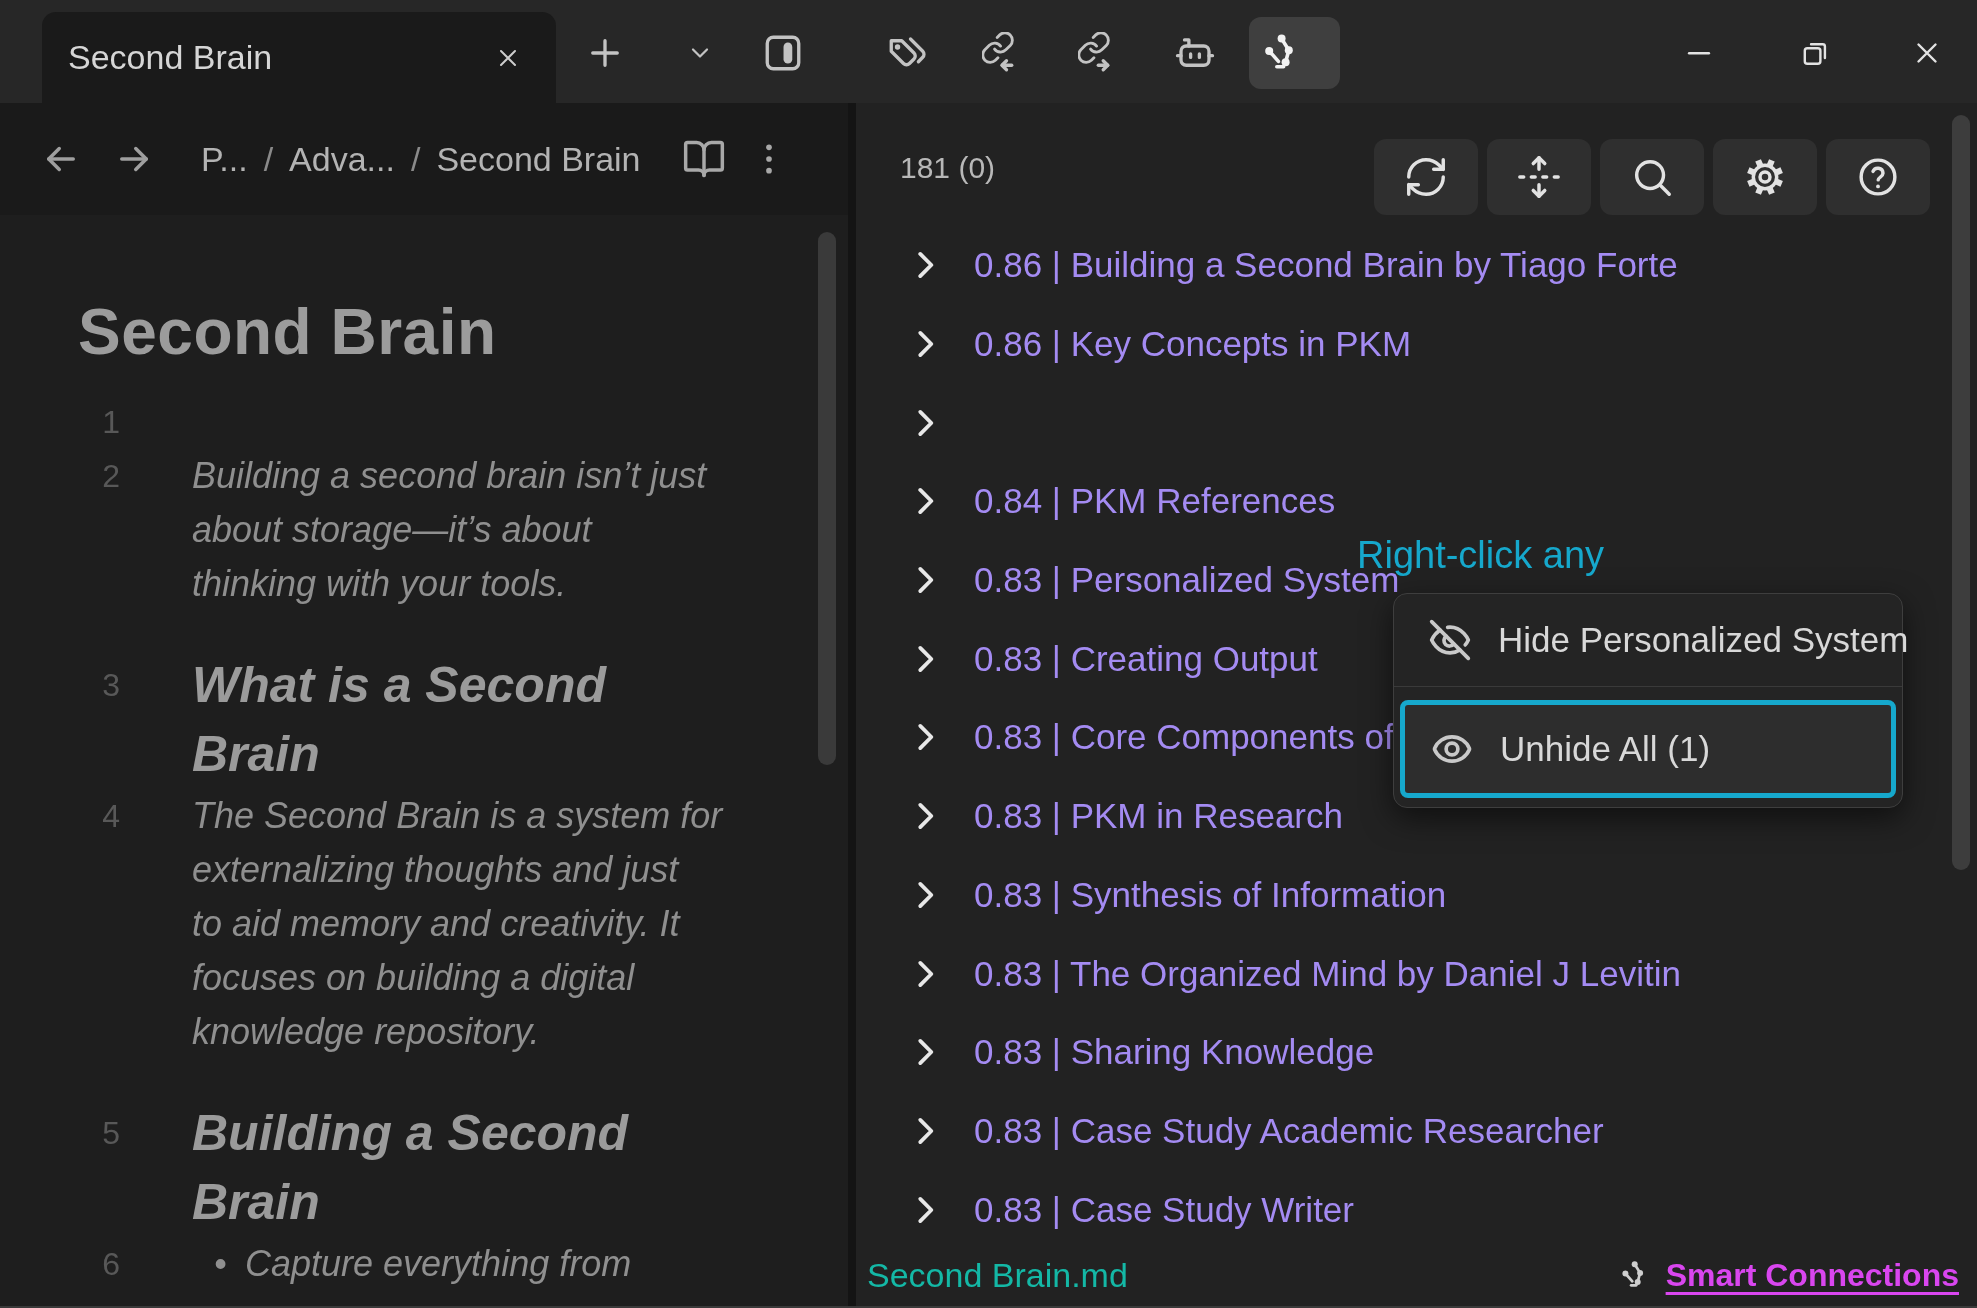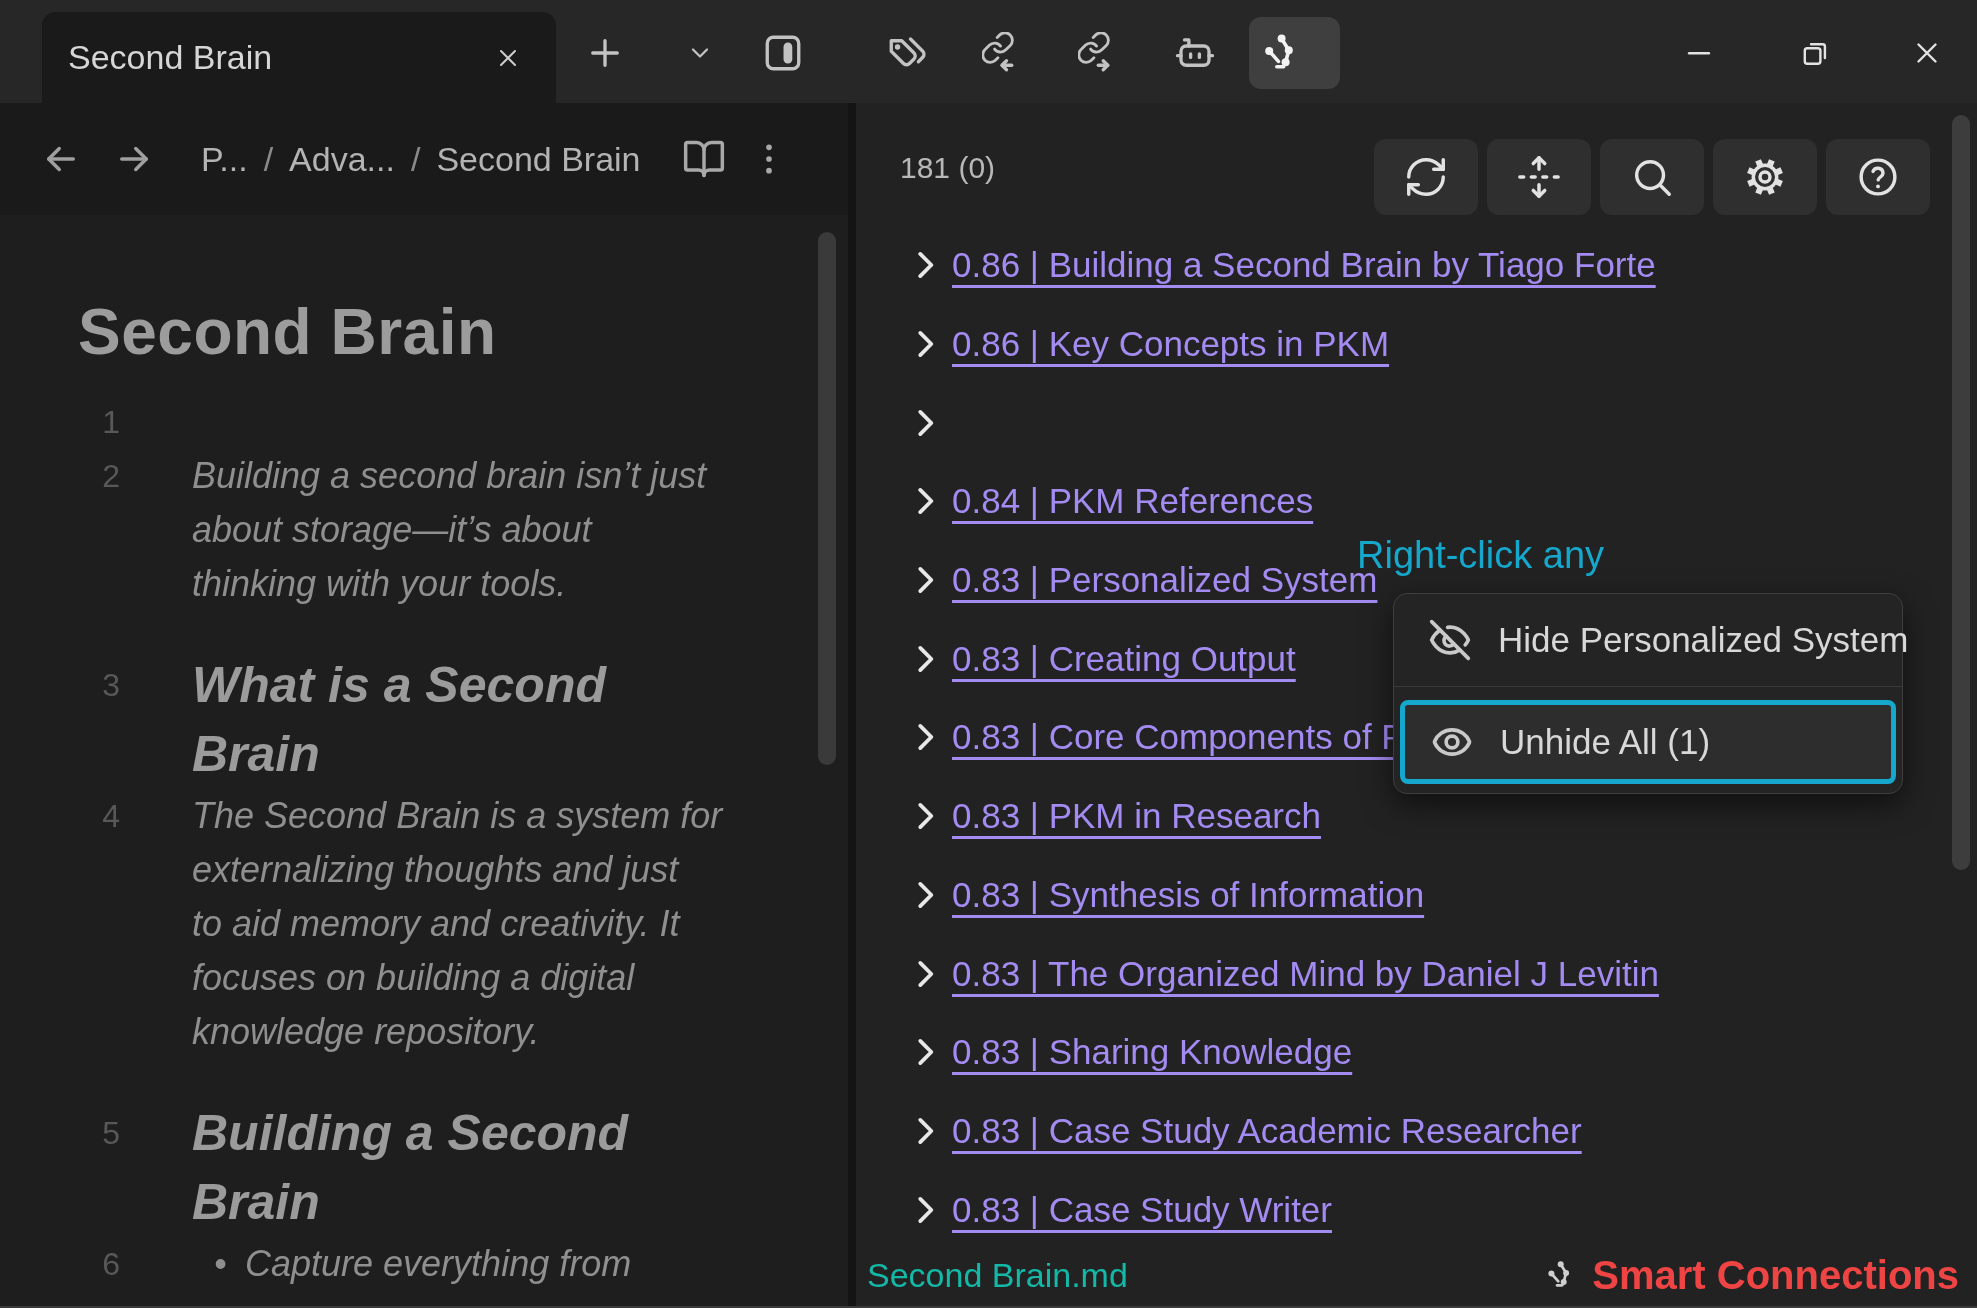--- a/index.html
+++ b/index.html
@@ -57,41 +57,41 @@
   .sb-right{left:1096px;top:12px;width:18px;height:755px;background:#3d3d3d;}
 
   
   .sc-count{position:absolute;left:44px;top:48px;font-size:30px;color:#b8b8b8;}
   .sc-tools{position:absolute;left:518px;top:36px;display:flex;gap:9px;}
   .sc-tool{width:104px;height:76px;background:#2f2f2f;border-radius:12px;display:flex;align-items:center;
            justify-content:center;color:#e2e2e2;cursor:pointer;}
   .sc-list{position:absolute;left:0;top:123px;right:0;}
   .sc-item{height:78.7px;display:flex;align-items:center;}
   .sc-chev{margin-left:50px;width:38px;height:38px;color:#e8e8e8;flex:none;cursor:pointer;}
-  .sc-link{margin-left:8px;font-size:35px;color:var(--accent);text-decoration:underline;
+  .sc-link{margin-left:30px;font-size:35px;color:var(--accent);
            text-decoration-thickness:3px;text-underline-offset:8px;white-space:nowrap;cursor:pointer;}
 
   .annotation{position:absolute;left:501px;top:431px;font-size:38px;color:var(--cyan);}
 
   .ctx-menu{position:absolute;left:537px;top:490px;width:510px;background:#242424;border:1px solid #3e3e3e;
             border-radius:14px;box-shadow:0 10px 30px rgba(0,0,0,.55);box-sizing:border-box;}
   .menu-item{height:92px;display:flex;align-items:center;cursor:pointer;}
   .menu-icon{margin-left:34px;width:44px;height:44px;color:#c9c9c9;flex:none;}
   .menu-label{margin-left:26px;font-size:35px;color:#d8d8d8;white-space:nowrap;}
   .menu-div{border-top:1px solid #3a3a3a;}
   .menu-hl-wrap{padding:13px 6px 9px 6px;}
-  .menu-hl{height:84px;box-sizing:border-box;border:5px solid var(--cyan);border-radius:8px;
+  .menu-hl{height:98px;box-sizing:border-box;border:5px solid var(--cyan);border-radius:8px;
            background:#2d2d2d;display:flex;align-items:center;cursor:pointer;}
   .menu-hl .menu-icon{margin-left:25px;}
 
   .sc-footer{position:absolute;left:0;right:0;bottom:2px;height:62px;display:flex;align-items:center;background:#222;}
   .sc-file{margin-left:11px;font-size:34px;color:#14b8a6;}
   .sc-brand{margin-left:auto;margin-right:18px;display:flex;align-items:center;gap:16px;}
   .sc-brand-icon{width:36px;height:36px;color:#cfcfcf;}
-  .sc-brand-label{font-size:40px;font-weight:bold;color:#ef4444;
+  .sc-brand-label{font-size:32px;font-weight:bold;color:#d946ef;text-decoration:underline;
                   text-underline-offset:6px;cursor:pointer;}
   .bottom-edge{position:absolute;left:0;bottom:0;width:100%;height:2px;background:#3a3a3a;}
 </style>
 </head>
 <body>
 
 <div class="stage">
 
   <div class="titlebar">
     <div class="tab">

